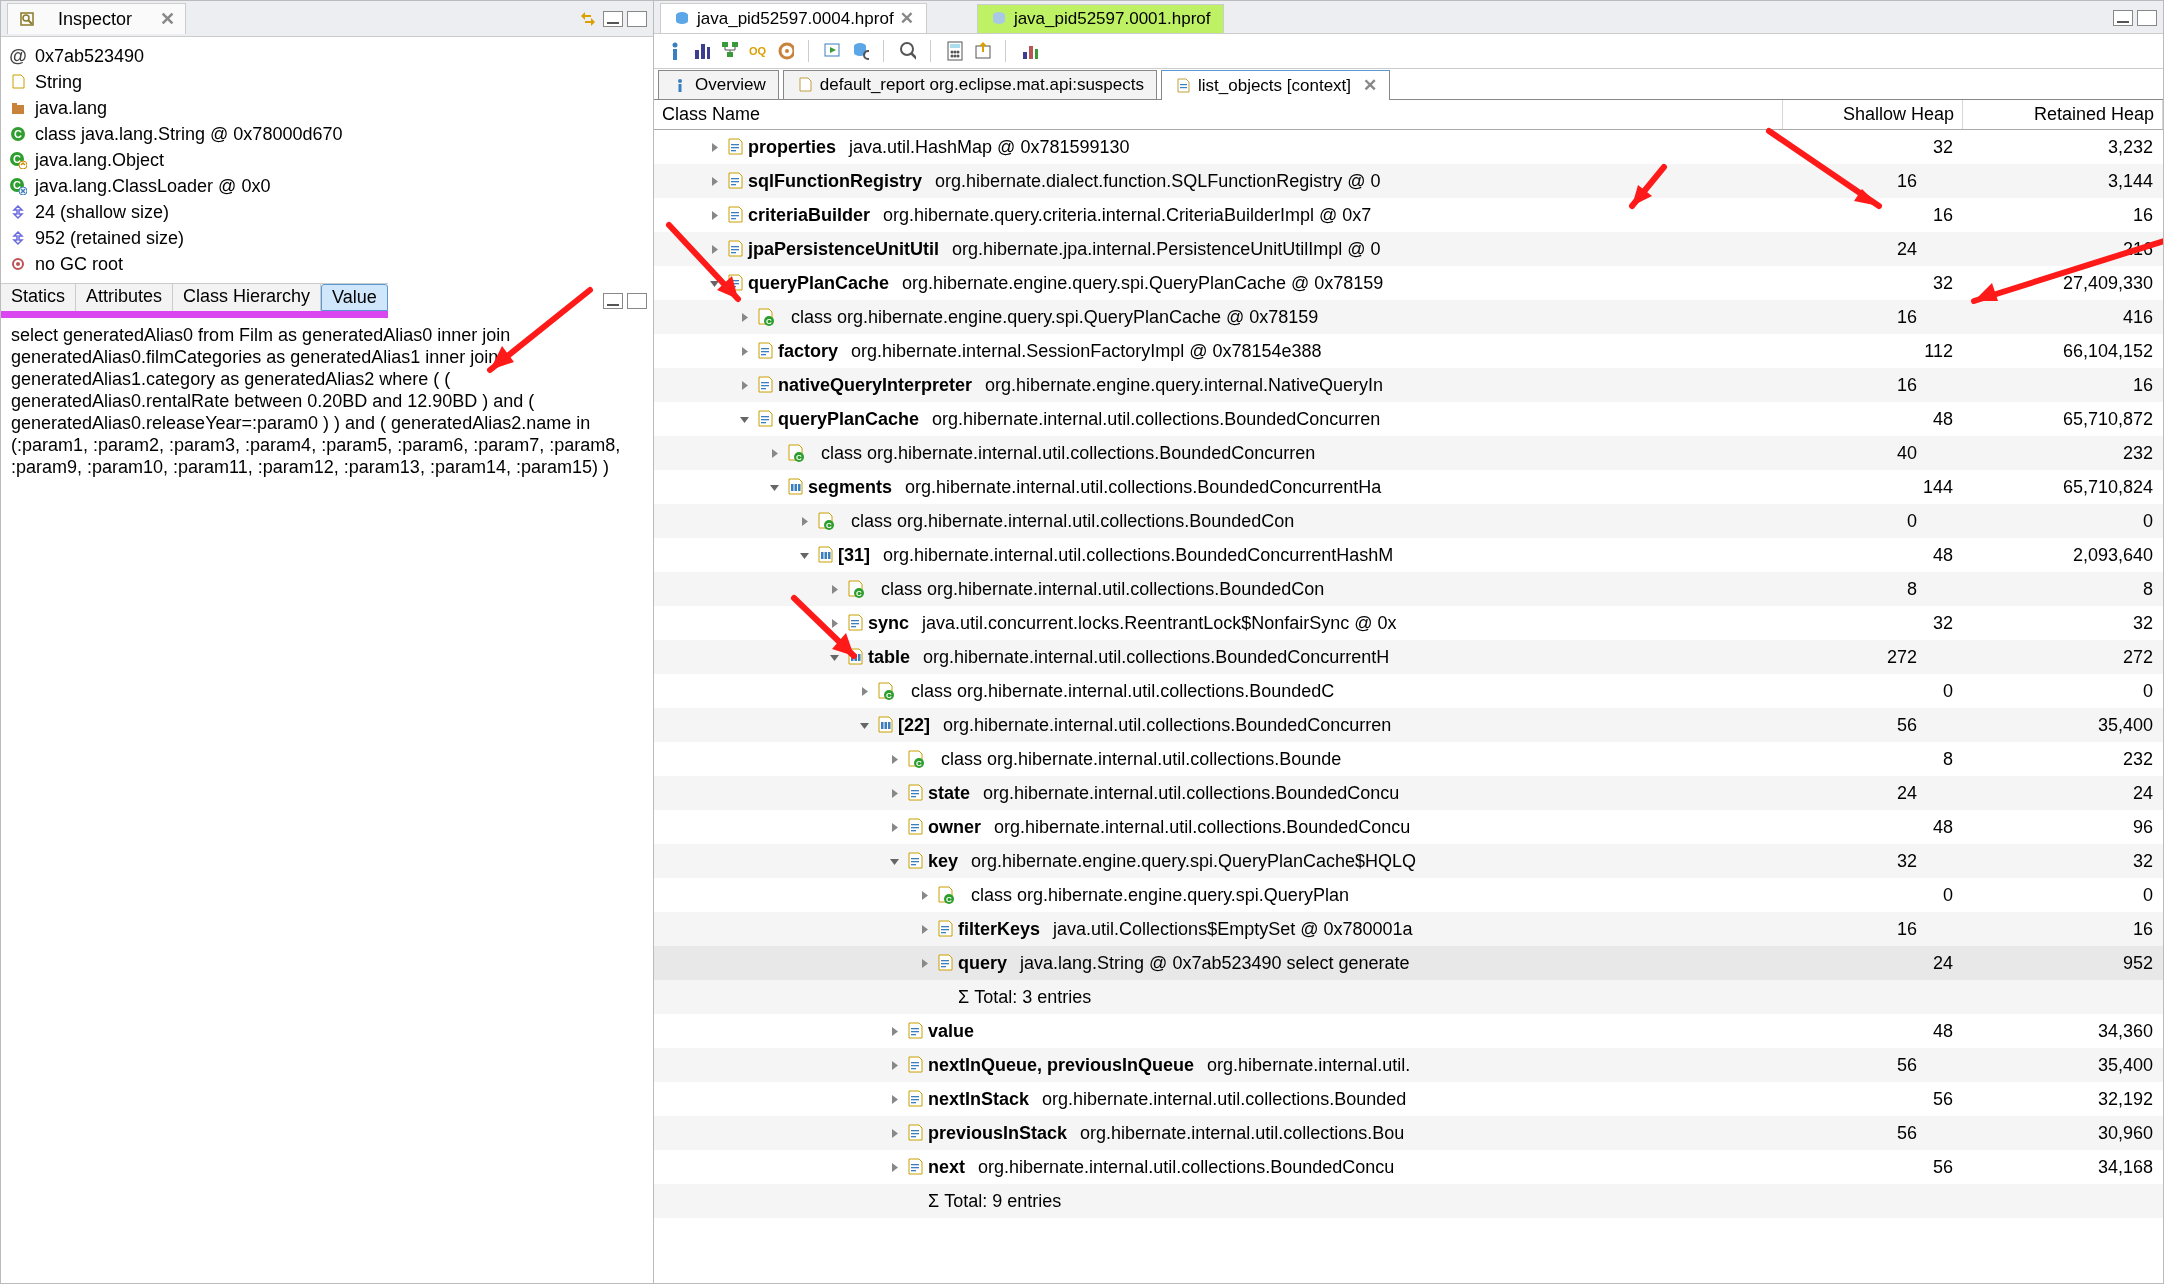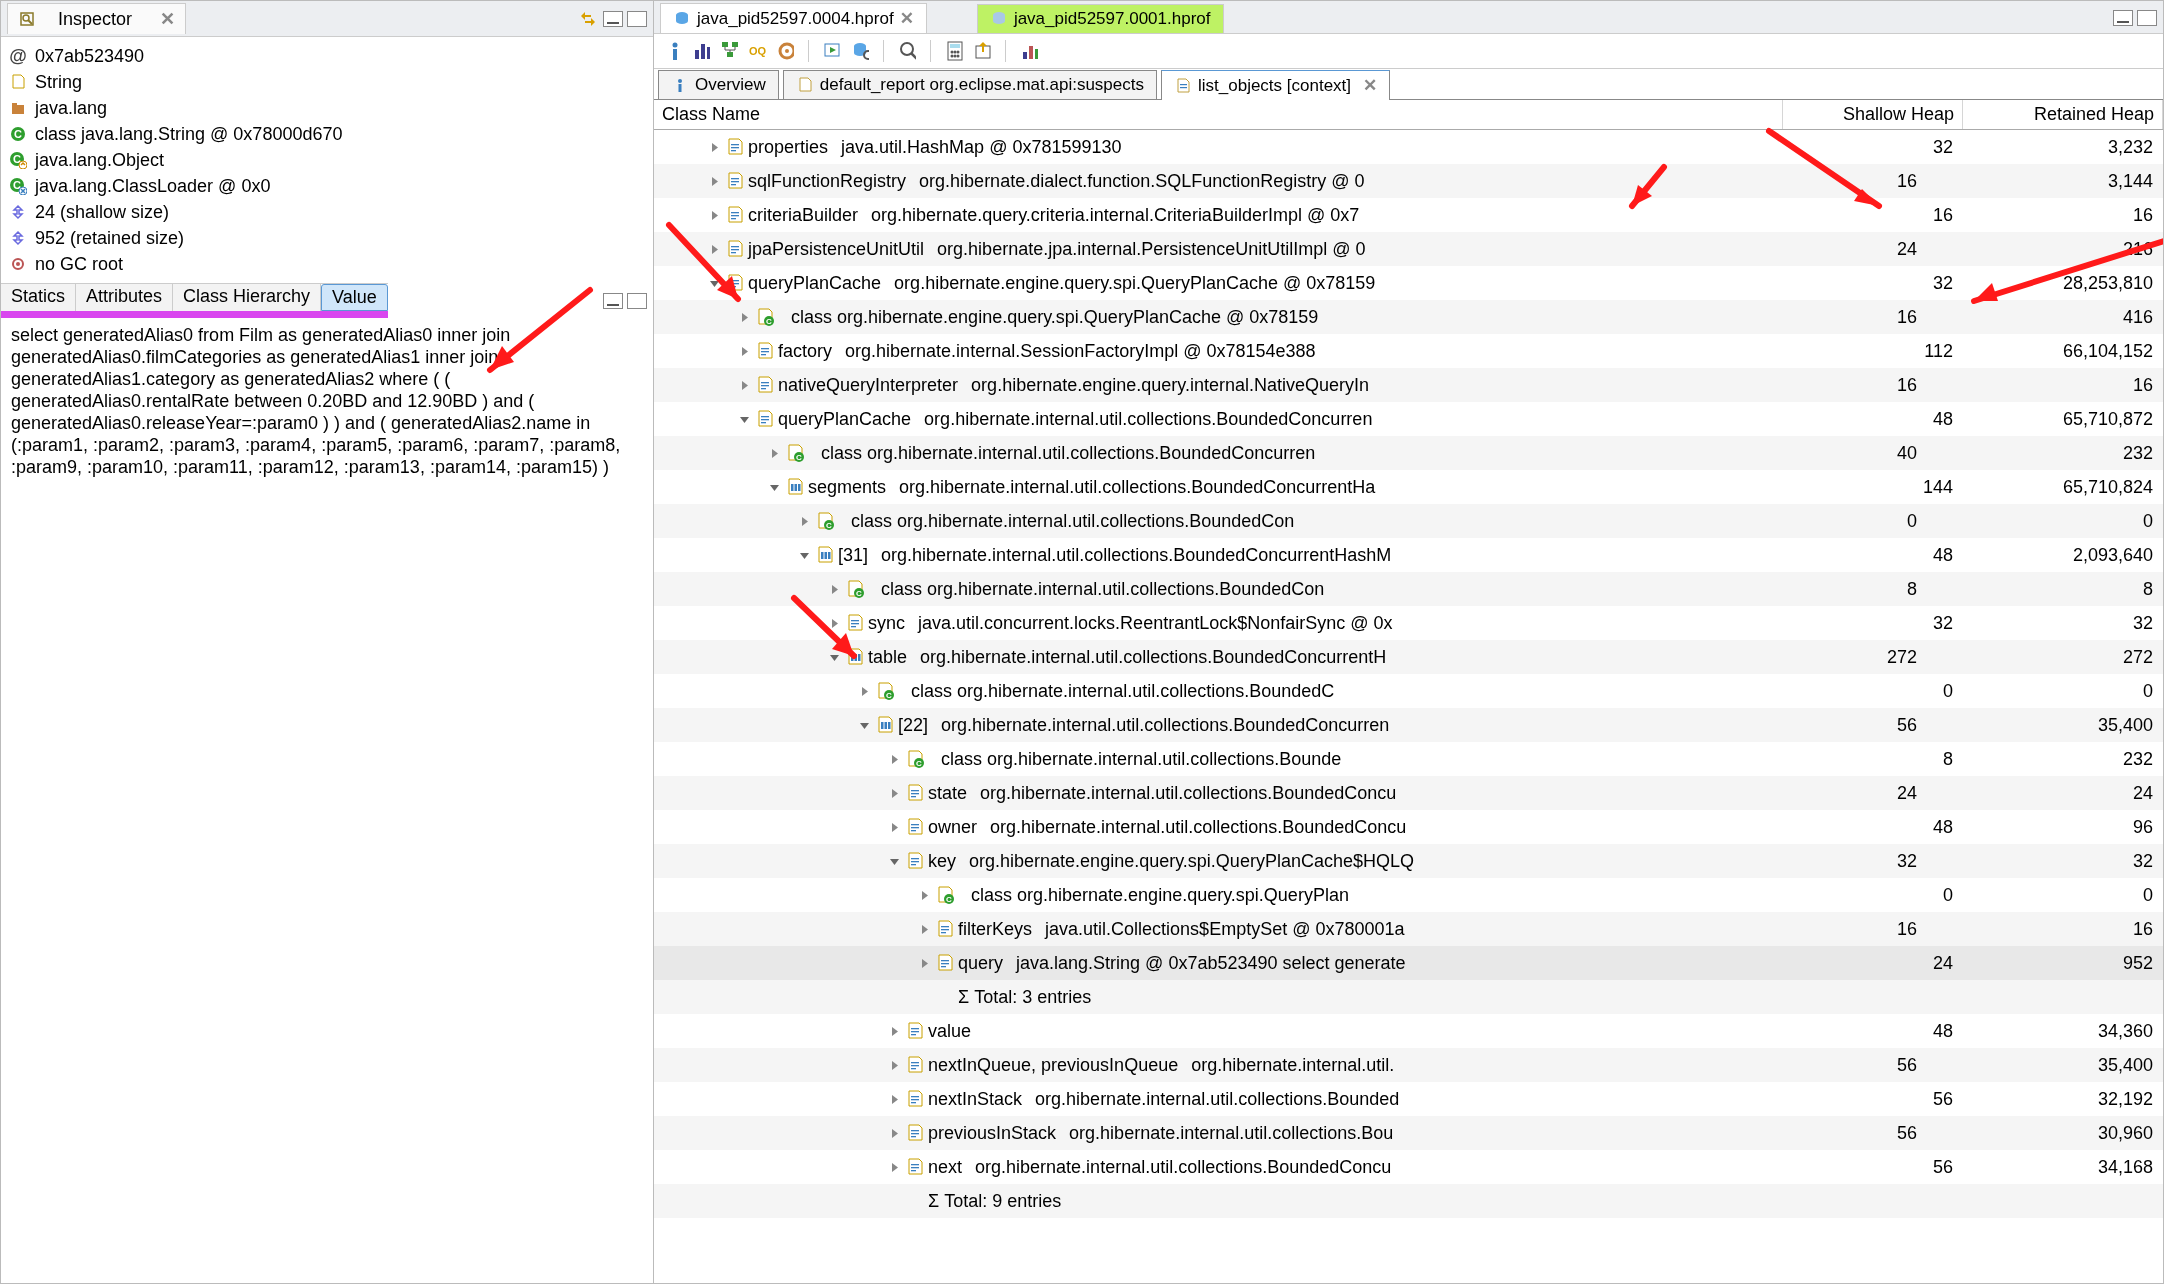--- a/index.html
+++ b/index.html
@@ -191,21 +191,21 @@
     display: flex;
     align-items: center;
     gap: 4px;
   }
   .row .csh { width: 180px; text-align: right; padding-right: 10px; }
   .row .cre { width: 200px; text-align: right; padding-right: 10px; }
   .expander {
     width: 16px; height: 16px; display: inline-flex; align-items: center; justify-content:center;
     color: #666; flex-shrink: 0;
   }
-  .bold { font-weight: 400; text-align: center; }
+  .bold { font-weight: 700; text-align: center; }
   
   .arrow {
     position: absolute;
     color: #ff1a1a;
     pointer-events: none;
   }
   .arrow-head {
     fill: #ff1a1a;
   }
   .arrow-line {
@@ -580,21 +580,21 @@
               </svg>
             </span><span class="icon">
               <svg width="18" height="18">
                 <path d="M3 1 h10 l3 3 v12 h-13 z" fill="#fff" stroke="#c8a000"></path>
                 <rect x="5" y="6" width="8" height="1.3" fill="#3a7fbf"></rect>
                 <rect x="5" y="9" width="8" height="1.3" fill="#3a7fbf"></rect>
                 <rect x="5" y="12" width="5" height="1.3" fill="#3a7fbf"></rect>
               </svg>
             </span><span class="bold">queryPlanCache</span>&nbsp;<span>org.hibernate.engine.query.spi.QueryPlanCache @ 0x78159</span></div>
           <div class="csh">32</div>
-          <div class="cre">28,253,810</div>
+          <div class="cre">27,409,330</div>
         </div>
         <div class="row alt">
           <div class="cname" style="padding-left:82px"><span class="expander">
               <svg width="11" height="11">
                 <path d="M3 1 v9 l6 -4.5 z" fill="#888"></path>
               </svg>
             </span><span class="icon">
               <svg width="18" height="18">
                 <path d="M3 1 h10 l3 3 v12 h-13 z" fill="#fff" stroke="#c8a000"></path>
                 <circle cx="13" cy="13" r="5" fill="#2e9e2e"></circle>

